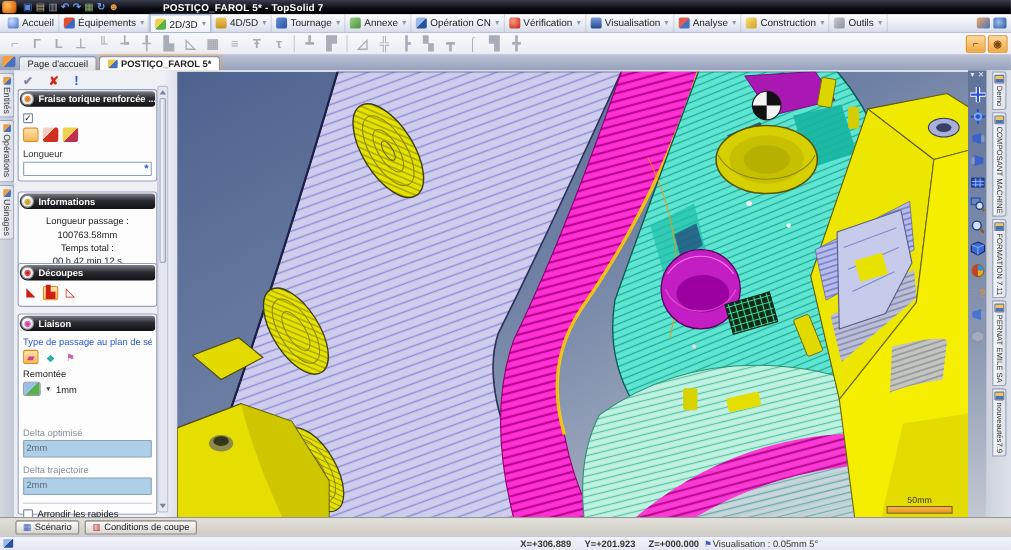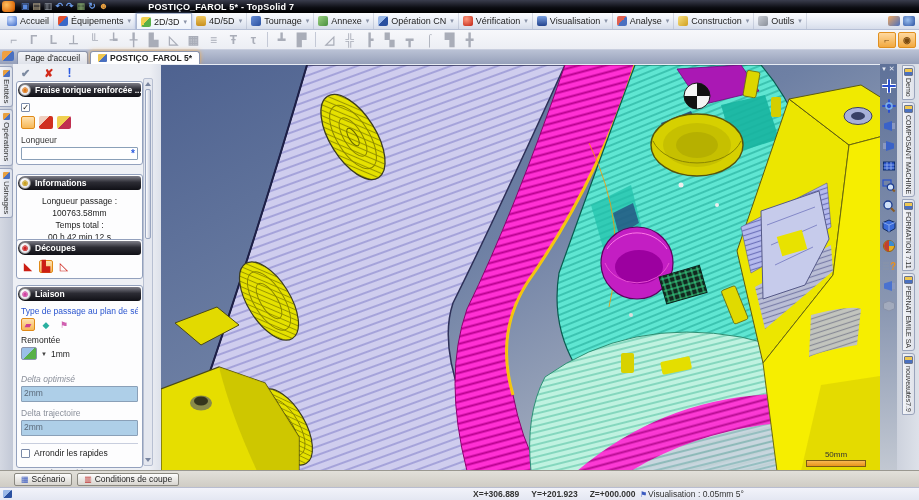--- a/index.html
+++ b/index.html
@@ -357,21 +357,21 @@
           <span class="pic sel" style="color:#d04090;">▰</span>
           <span class="pic" style="color:#2ab0a0;">◆</span>
           <span class="pic" style="color:#d060b0;">⚑</span>
         </div>
         <div>Remontée</div>
         <div class="remrow">
           <div class="remic"></div>
           <span class="remarr">▼</span>
           <span>1mm</span>
         </div>
-        <div class="lbl gray" style="margin-top:14px;font-style:italic;">Delta optimisé</div>
+        <div class="lbl gray" style="margin-top:28px;">Delta optimisé</div>
         <div class="dis-input">2mm</div>
         <div class="lbl gray">Delta trajectoire</div>
         <div class="dis-input">2mm</div>
         <div class="divline"></div>
         <div class="chkrow">
           <span class="chk"></span>
           <span>Arrondir les rapides</span>
         </div>
         <div class="lbl gray" style="margin-top:10px;">Rayon des rapides</div>
       </div>

